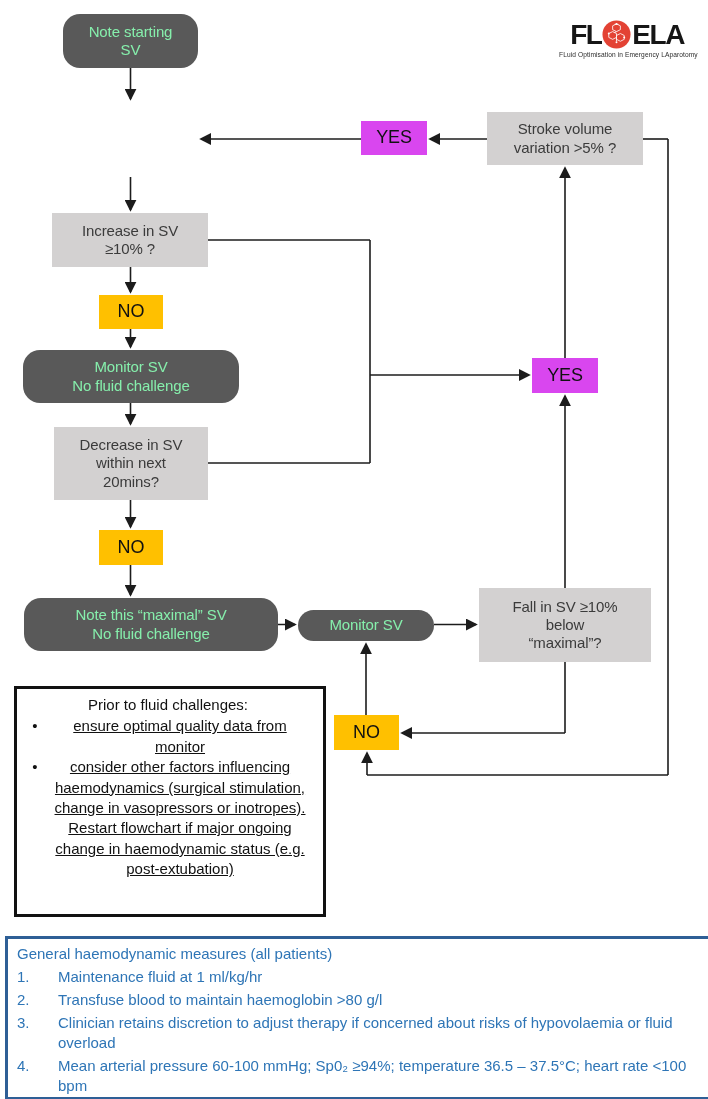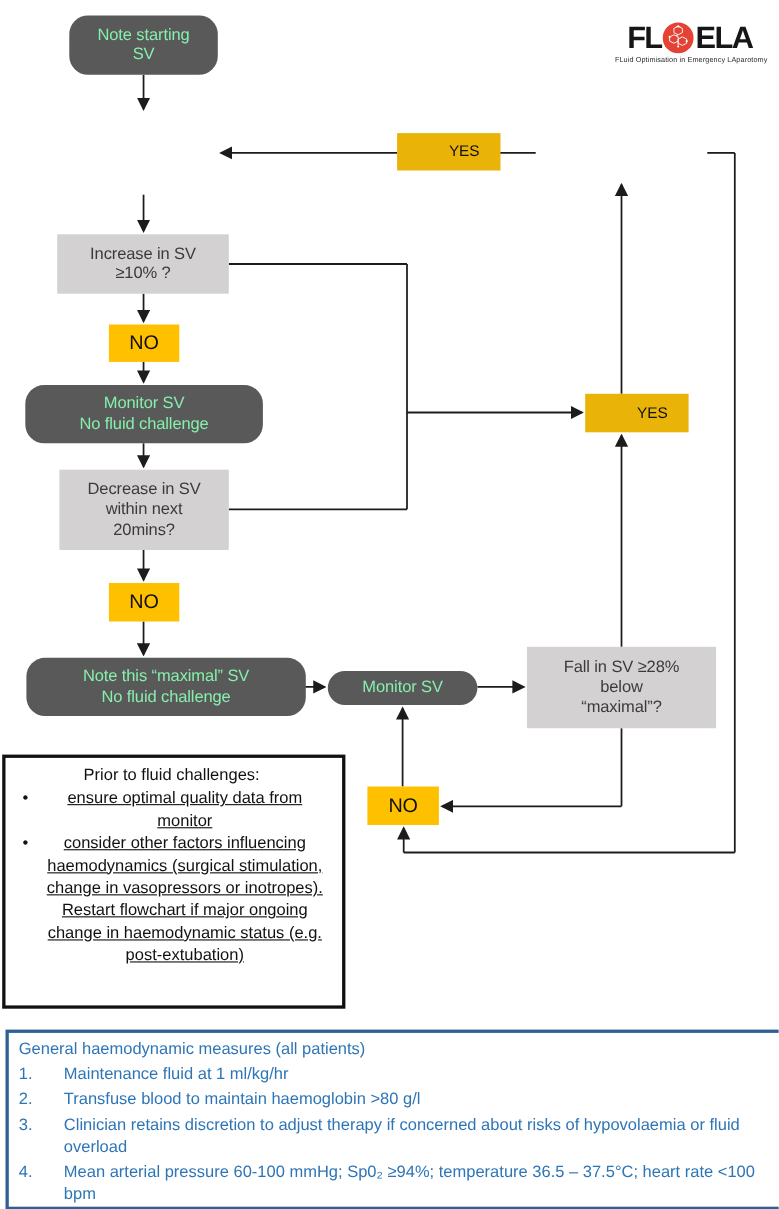--- a/index.html
+++ b/index.html
@@ -9,32 +9,32 @@
   }
   
   .node{
     position:absolute;display:flex;align-items:center;justify-content:center;
     text-align:center;white-space:pre-line;line-height:1.22;font-size:15px;
     letter-spacing:-0.1px;
   }
   .node.dark{background:#595959;color:#86efac;border-radius:17px;}
   .node.light{background:#D3D1D1;color:#3b3b3b;}
   .node.orange{background:#FFC000;color:#111;font-size:18px;}
-  .node.green{background:#eab308;color:#111;font-size:14px;padding-left:28px;}
+  .node.green{background:#d946ef;color:#111;font-size:18px;}
   
   .connectors{position:absolute;left:0;top:0;}
   
   .logo{position:absolute;top:8px;right:13px;width:136px;text-align:center;margin-top:12px;}
   .logo-word{display:flex;align-items:center;justify-content:center;
     font-weight:800;font-size:28px;letter-spacing:-1.5px;color:#161616;line-height:1;}
   .logo-o{margin:0 1px;}
   .logo-tag{font-size:6.6px;color:#2c2c2c;letter-spacing:0.1px;margin-top:2px;white-space:nowrap;}
   
   .prior-box{
-    position:absolute;left:2px;top:686px;width:290px;height:219px;
+    position:absolute;left:14px;top:686px;width:290px;height:219px;
     border:3px solid #111;background:#fff;padding:6px 10px 0 6px;
     font-size:15px;line-height:1.36;color:#111;
   }
   .prior-title{text-align:center;margin-bottom:1px;}
   .bullet-row{display:flex;}
   .bullet-glyph{width:24px;text-align:center;flex:none;}
   .bullet-text{flex:1;text-align:center;text-decoration:underline;}
   
   .general-box{
     position:absolute;left:5px;top:936px;width:692px;height:153px;
@@ -125,25 +125,27 @@
   <div class="node orange" style="left:99px; top:295px; width:64px;  height:34px;">NO</div>
   <div class="node dark" style="left:23px;  top:350px; width:216px; height:53px;">Monitor SV
 No fluid challenge</div>
   <div class="node light" style="left:54px;  top:427px; width:154px; height:73px;">Decrease in SV
 within next
 20mins?</div>
   <div class="node orange" style="left:99px; top:530px; width:64px;  height:35px;">NO</div>
   <div class="node dark" style="left:24px;  top:598px; width:254px; height:53px;">Note this “maximal” SV
 No fluid challenge</div>
   <div class="node dark" style="left:298px; top:610px; width:136px; height:31px;">Monitor SV</div>
-  <div class="node light" style="left:479px; top:588px; width:172px; height:74px;">Fall in SV ≥28%
+  <div class="node light" style="left:479px; top:588px; width:172px; height:74px;">Fall in SV ≥10%
 below
 “maximal”?</div>
   <div class="node orange" style="left:334px; top:715px; width:65px; height:35px;">NO</div>
   <div class="node green" style="left:361px; top:121px; width:66px;  height:34px;">YES</div>
+  <div class="node light" style="left:487px; top:112px; width:156px; height:53px;">Stroke volume
+variation &gt;5% ?</div>
   <div class="node green" style="left:532px; top:358px; width:66px;  height:35px;">YES</div>
 
   <div class="prior-box">
     <div class="prior-title">Prior to fluid challenges:</div>
     <div class="bullet-row">
       <span class="bullet-glyph">•</span>
       <span class="bullet-text">ensure optimal quality data from monitor</span>
     </div>
     <div class="bullet-row">
       <span class="bullet-glyph">•</span>

